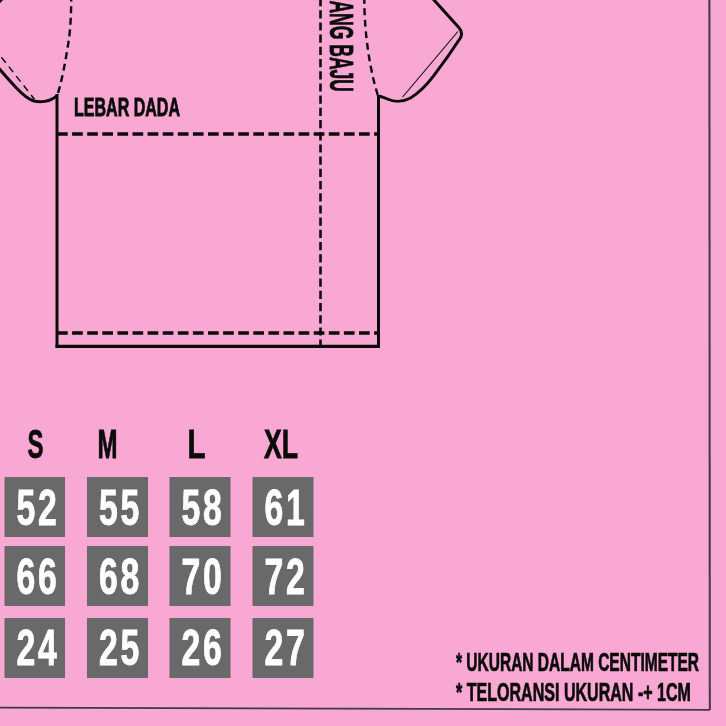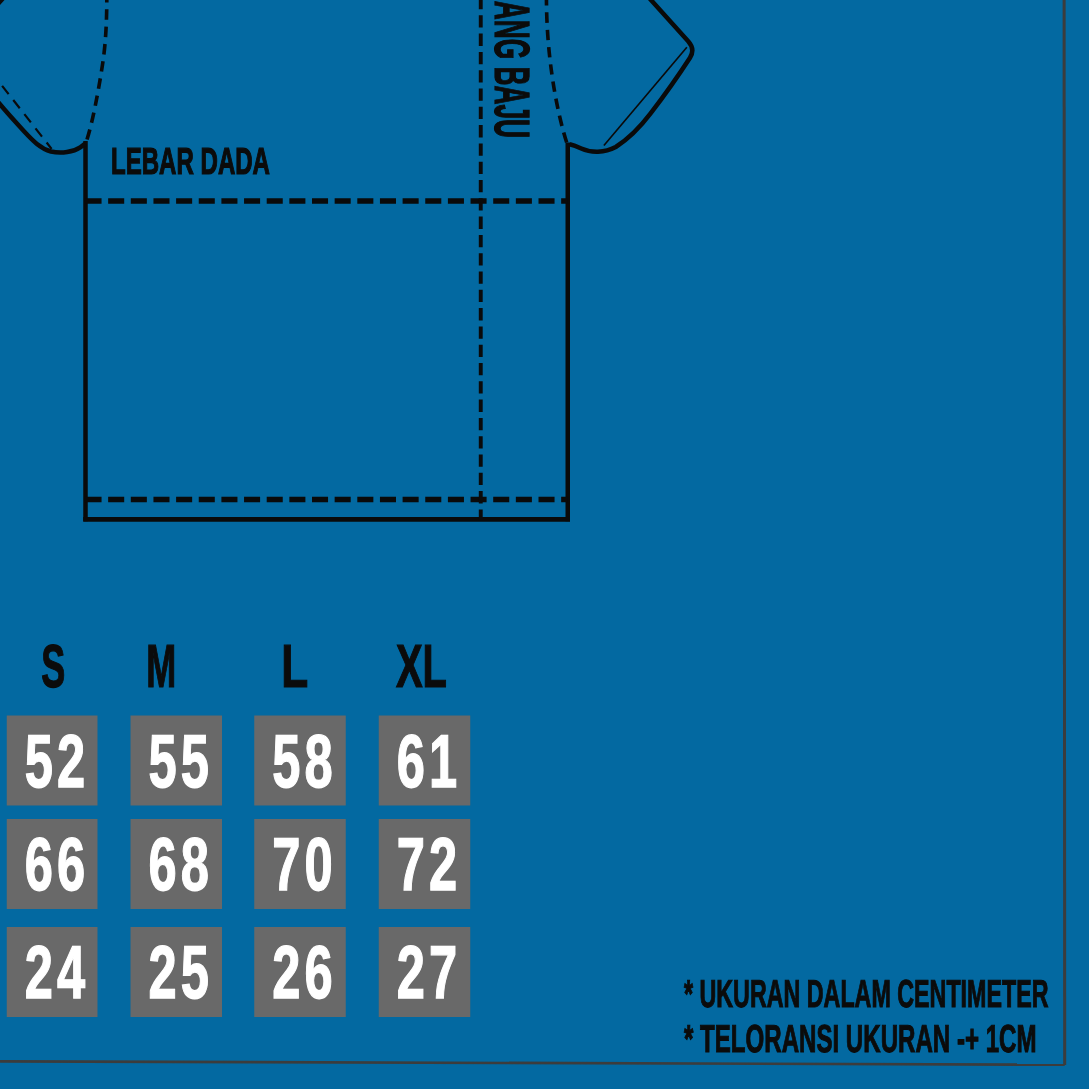--- a/index.html
+++ b/index.html
@@ -1,16 +1,16 @@
 <!DOCTYPE html>
 <html><head>
 <meta charset="utf-8">
 <style>
   html,body{margin:0;padding:0;background:#ffffff;}
-  #page{position:relative;width:726px;height:726px;background:#0369a1;overflow:hidden;}
+  #page{position:relative;width:726px;height:726px;background:#f9a8d4;overflow:hidden;}
   svg{display:block;}
   text{font-family:"Liberation Sans",sans-serif;font-weight:bold;paint-order:stroke fill;}
 </style>
 </head>
 <body>
 <div id="page">
 <svg width="726" height="726" viewBox="0 0 726 726" fill="#0b0b0b">
 
   <line x1="709.4" y1="0" x2="709.8" y2="710" stroke="#3c3c3c" stroke-width="2"></line>
   <line x1="0" y1="707.6" x2="709.8" y2="709.8" stroke="#3c3c3c" stroke-width="1.8"></line>

